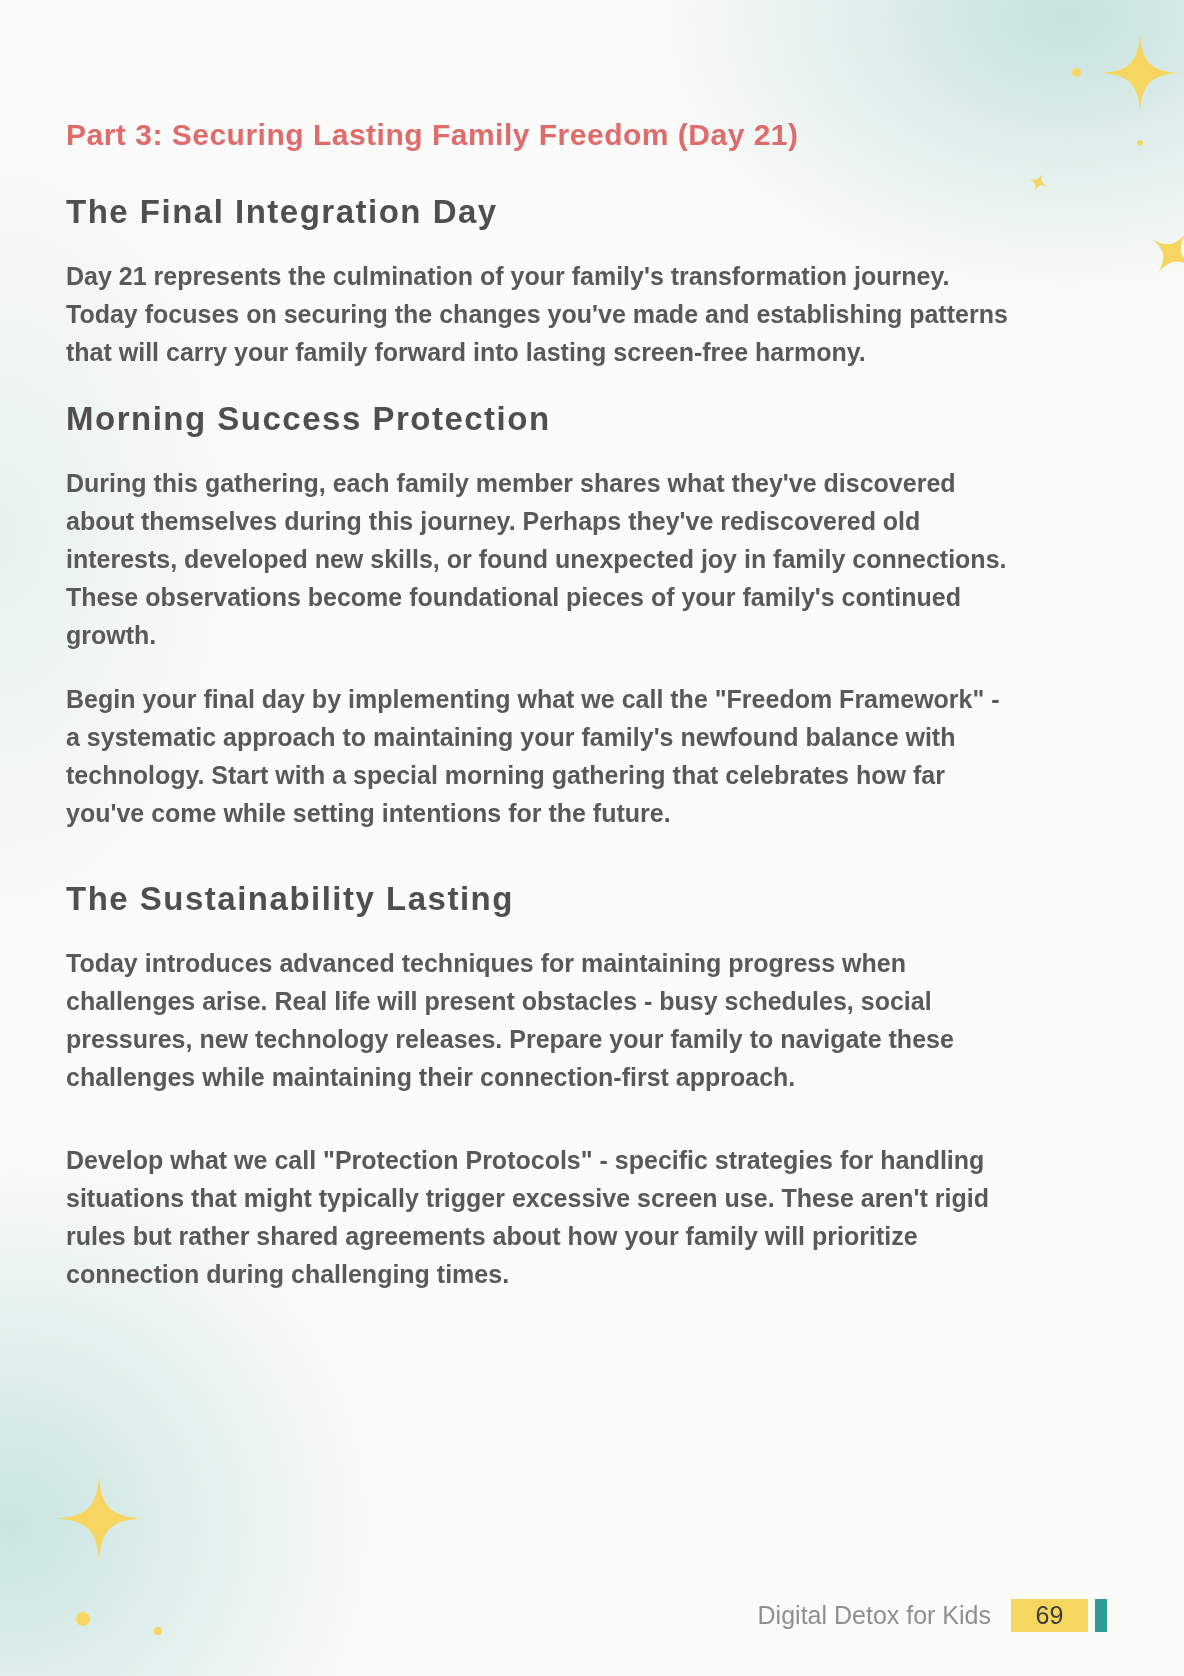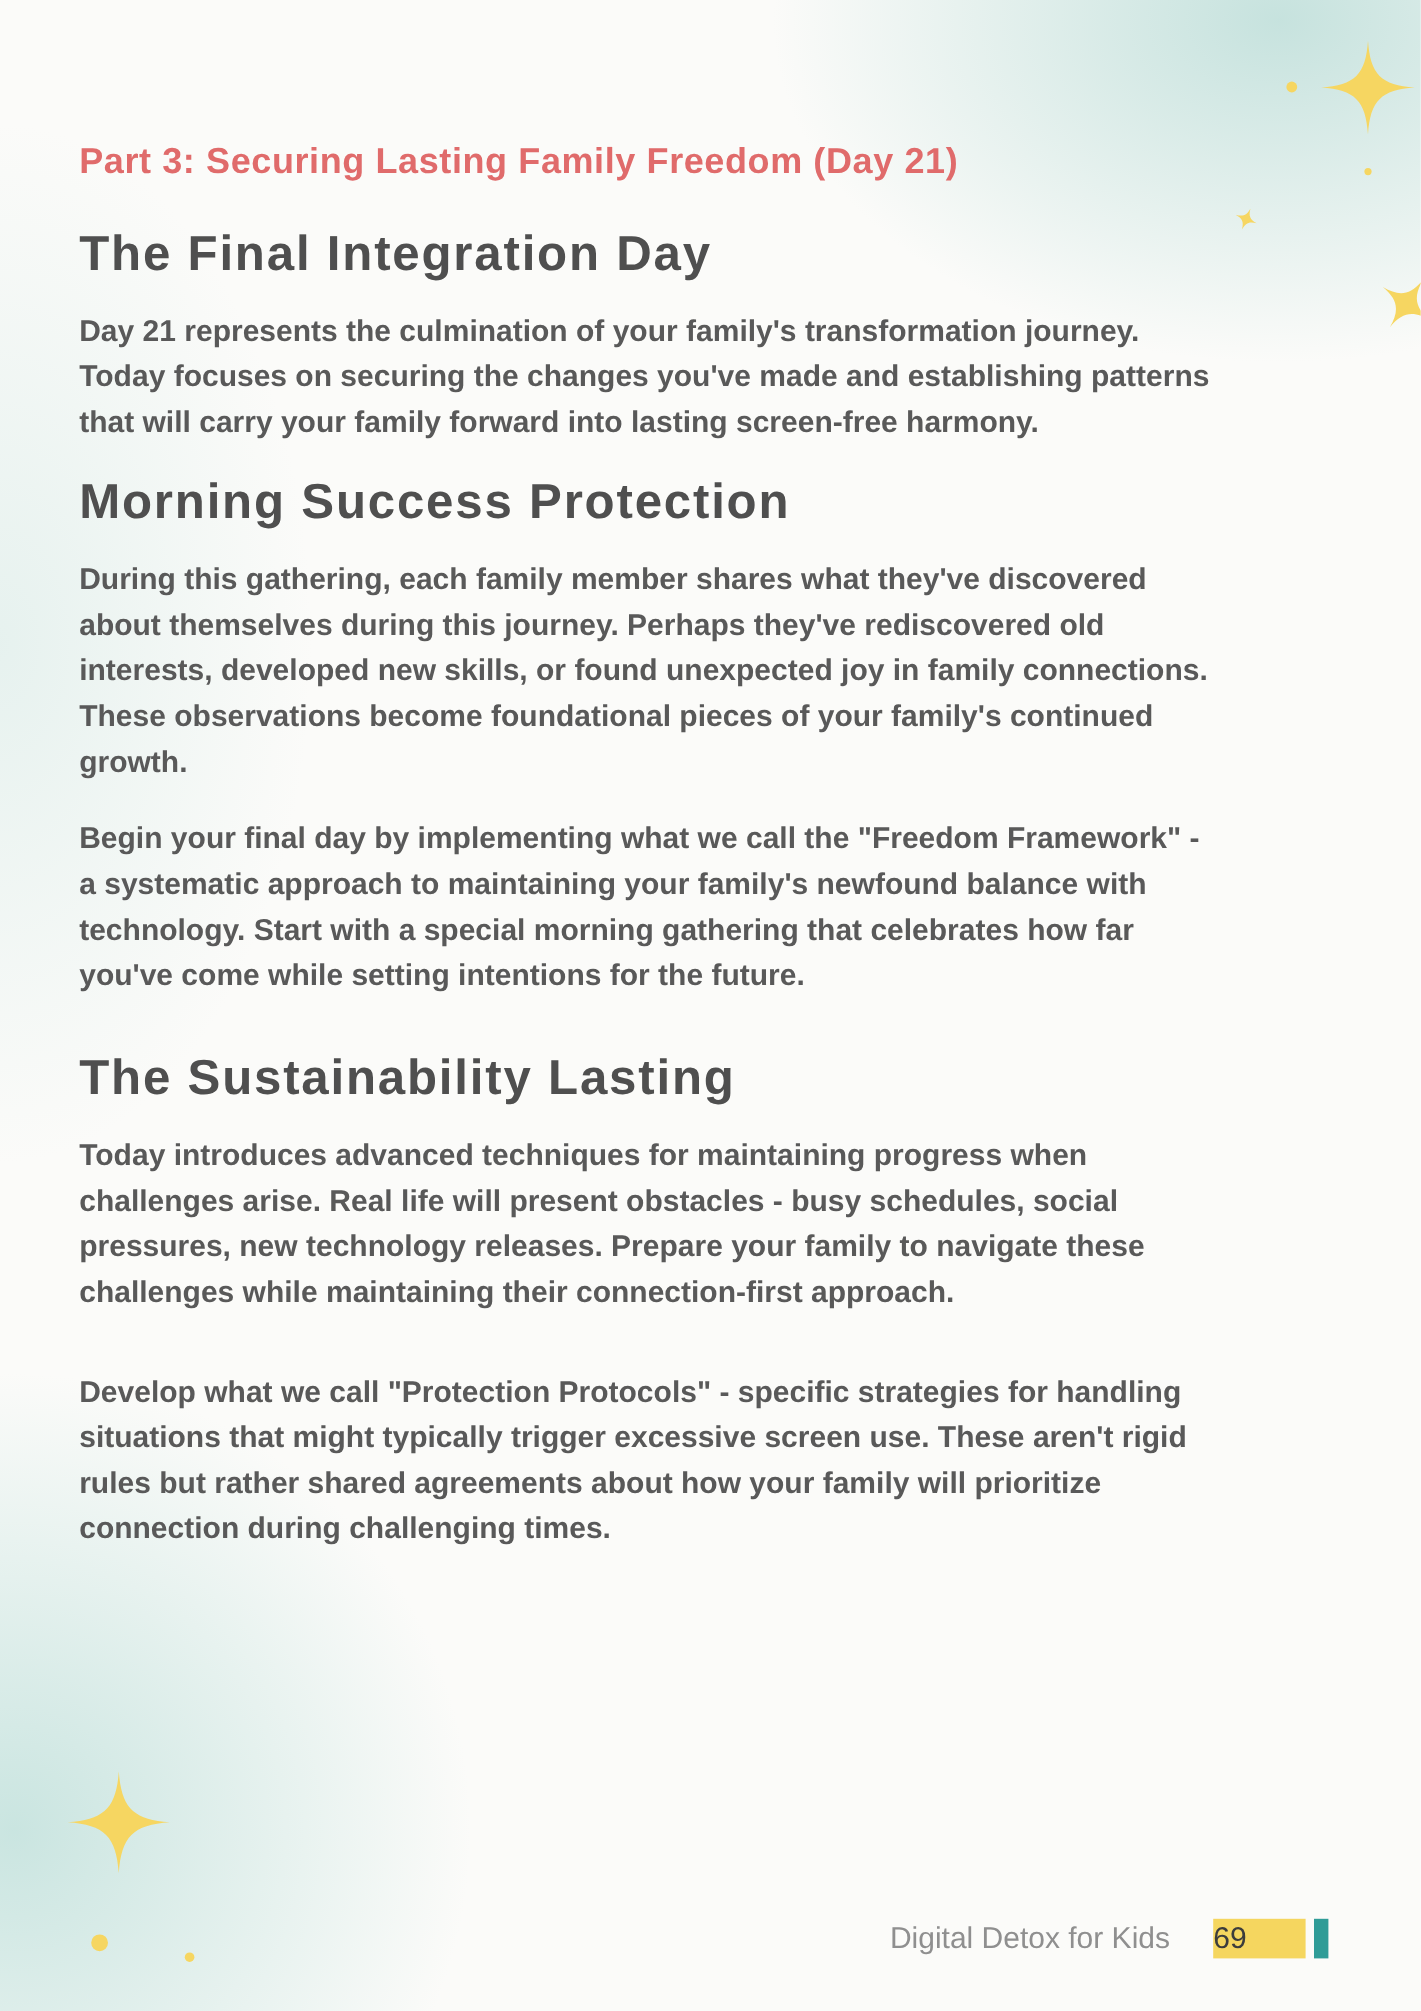--- a/index.html
+++ b/index.html
@@ -28,21 +28,21 @@
   h1.part-title {
     margin: 0 0 32px 0;
     font-size: 30px;
     line-height: 46px;
     font-weight: bold;
     letter-spacing: 0.5px;
     color: #E06B6B;
   }
   h2.section-heading {
     margin: 0 0 24px 0;
-    font-size: 41px;
+    font-size: 33px;
     line-height: 43px;
     font-weight: bold;
     letter-spacing: 1.5px;
     color: #4F4F4F;
   }
   p.para {
     margin: 0 0 26px 0;
     max-width: 1010px;
     font-size: 25px;
     line-height: 38px;
@@ -64,29 +64,29 @@
     left: 0;
     right: 77px;
     height: 33px;
     display: flex;
     justify-content: flex-end;
     align-items: center;
   }
   .footer .book-title {
     font-size: 25px;
     color: #8F8F8F;
-    margin-right: 36px;
+    margin-right: 20px;
   }
   .footer .page-number-box {
     width: 77px;
     height: 33px;
     background: #F5D65F;
     display: flex;
     align-items: center;
-    justify-content: flex-start;
+    justify-content: center;
     font-size: 25px;
     color: #3C3C3C;
   }
   .footer .teal-bar {
     width: 12px;
     height: 33px;
     background: #2F9C97;
     margin-left: 7px;
   }
 </style>

